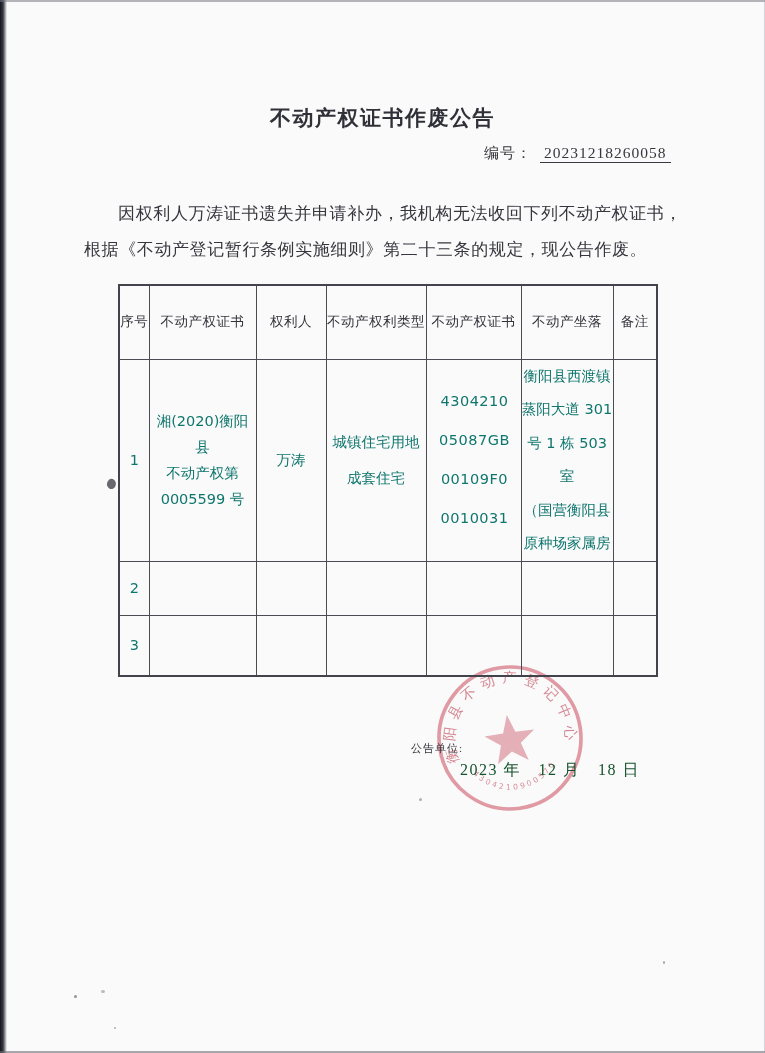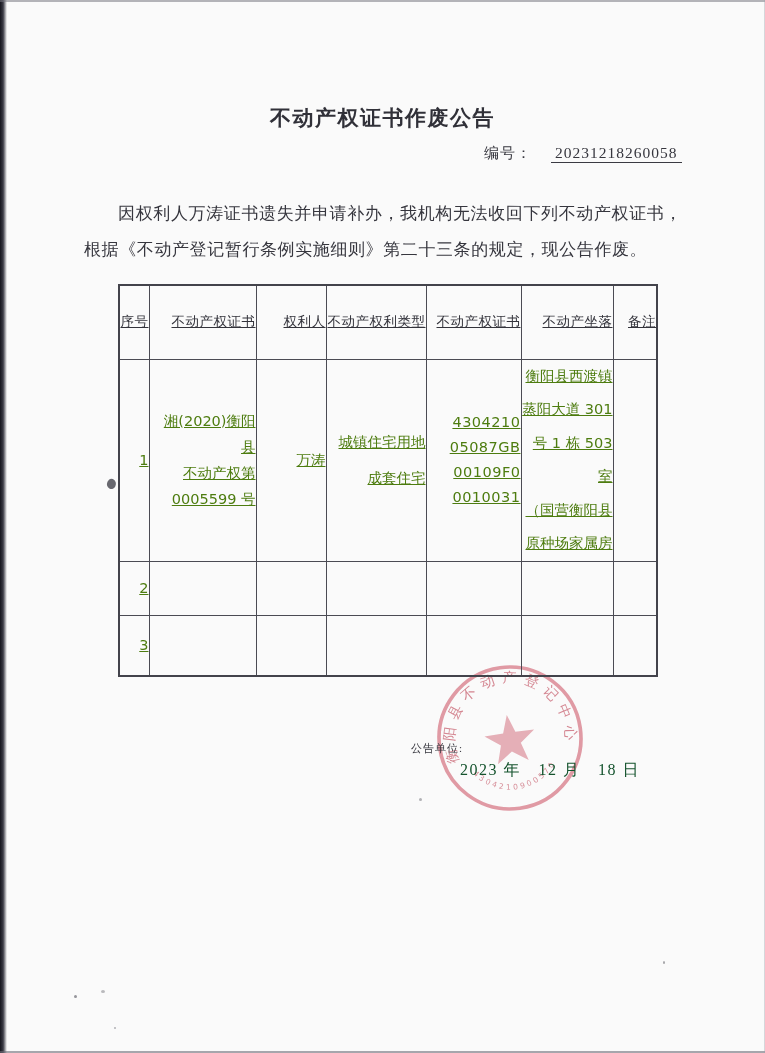--- a/index.html
+++ b/index.html
@@ -32,62 +32,61 @@
     position:absolute; left:0; top:104px; width:765px;
     text-align:center;
     font-family:"Liberation Sans", sans-serif;
     font-size:21px; font-weight:600; letter-spacing:1.5px;
     color:#303038; z-index:2;
   }
   .doc-no {
     position:absolute; left:484px; top:144px;
     font-size:15px; letter-spacing:1px; z-index:2;
   }
-  .doc-no .label { margin-right:19px; }
+  .doc-no .label { margin-right:8px; }
   .doc-no .value {
     border-bottom:1.2px solid #3a3a42; padding:0 4px 1px 4px;
     font-size:15.5px;
     margin-top:30px;
   }
   .body-par {
     position:absolute; left:84px; top:196px; width:598px;
     font-size:17px; line-height:36px;
     text-indent:2em; text-align:justify;
     letter-spacing:0.6px; z-index:2;
   }
   table.cert-table {
     position:absolute; left:118px; top:284px; width:538px;
     border-collapse:collapse; table-layout:fixed;
     border:2px solid #43434b; z-index:2;
     background:transparent;
   }
   .cert-table th, .cert-table td {
     border:1.5px solid #4b4b53;
-    text-align:right; vertical-align:middle;
+    text-align:center; vertical-align:middle;
     overflow:hidden;
-    text-decoration:underline;
   }
   .cert-table th {
     font-family:"Liberation Serif", serif;
     font-weight:normal; font-size:13.5px; letter-spacing:0.5px;
     height:74px; color:#33333b;
   }
   .cert-table td {
     font-family:"DejaVu Sans", sans-serif;
-    font-size:14.5px; color:#4d7c0f;
+    font-size:14.5px; color:#0f766e;
   }
   .row-1 td { height:166px; }
   .row-2 td { height:54px; }
   .row-3 td { height:61px; }
   .pre { white-space:pre-line; }
   .cell-seq { font-size:13.5px; font-family:"Liberation Serif", serif; }
   .cell-cert { line-height:26px; font-size:14.5px; }
   .cell-holder { font-size:15px; }
   .cell-type { line-height:36px; font-size:14.5px;margin-left:32px; }
-  .cell-unit { text-align:left; padding-left:2px; line-height:25px; font-size:15.5px; letter-spacing:0.5px; }
+  .cell-unit { text-align:left; padding-left:2px; line-height:39px; font-size:15.5px; letter-spacing:0.5px; }
   .cell-loc { line-height:33.5px; font-size:14.5px; }
   .issuer {
     position:absolute; left:411px; top:701px;
     font-size:11px; letter-spacing:1px; z-index:3;margin-top:40px;
   }
   .date-line {
     position:absolute; left:460px; top:760px;
     font-size:16px; letter-spacing:1.5px; z-index:3;
     color:#14532d;
   }

